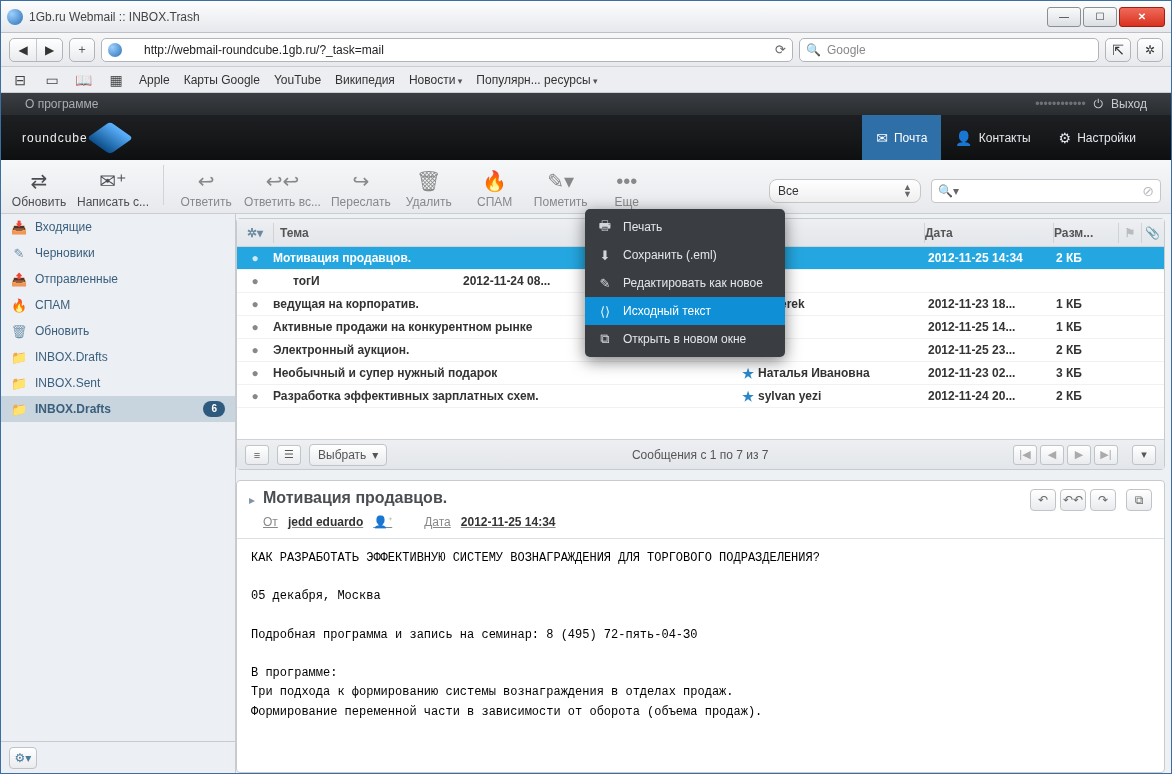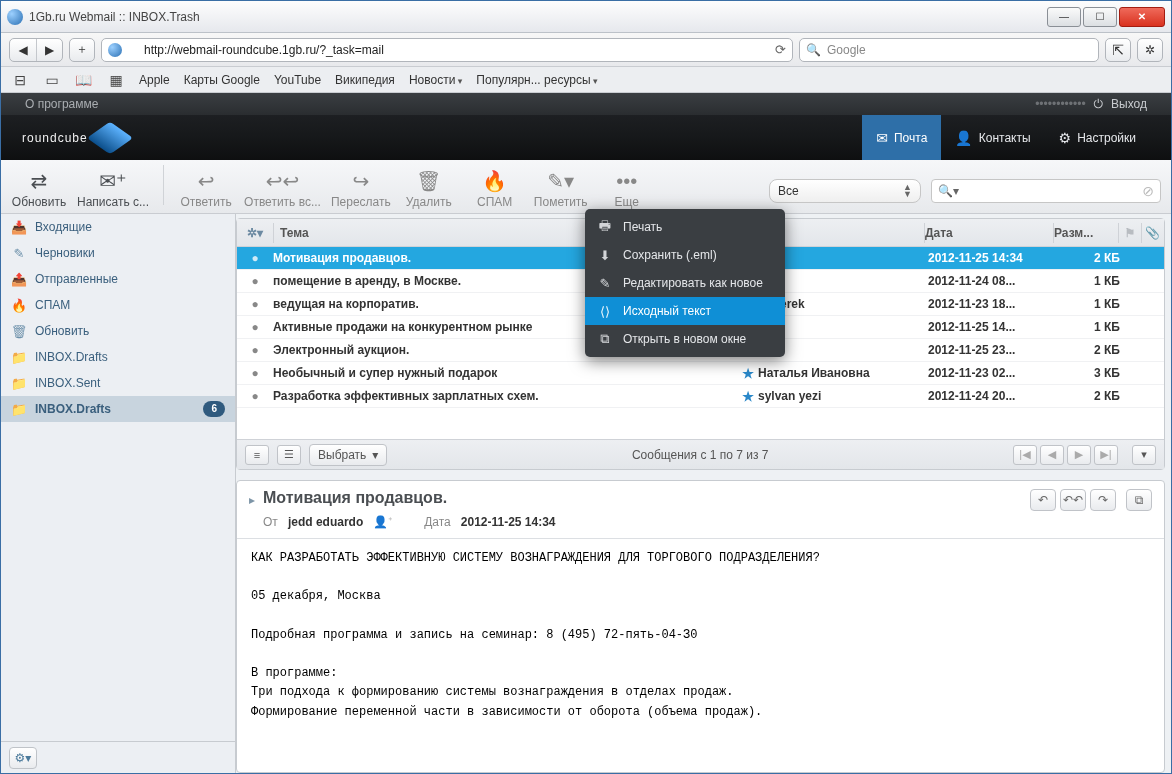--- a/index.html
+++ b/index.html
@@ -61,40 +61,40 @@
 .col-flag{width:22px;text-align:center;color:#b8bcc1;}
 .col-attach{width:22px;text-align:center;color:#8f949a;}
 .msg-row{height:23px;display:flex;align-items:center;border-bottom:1px solid #f0f1f3;color:#333;font-weight:bold;}
 .msg-row.selected{background:#24a7e0;color:#fff;}
 .msg-row .dot{width:36px;text-align:center;color:#888;}
 .msg-row.selected .dot{color:#cfeaf7;}
 .msg-row .subj{flex:1;white-space:nowrap;overflow:hidden;padding-right:6px;}
 .msg-row .star{width:20px;text-align:center;color:#2a88c9;font-size:13px;}
 .msg-row .from{width:170px;white-space:nowrap;overflow:hidden;}
 .msg-row .date{width:128px;}
-.msg-row .size{width:64px;text-align:right;}
+.msg-row .size{width:64px;text-align:left;}
 .msg-row .flag{width:22px;}
 .msg-row .attach{width:22px;}
 .list-footer{height:30px;margin-top:auto;background:linear-gradient(#edeff2,#e3e6ea);border-top:1px solid #cfd2d7;display:flex;align-items:center;padding:0 8px;gap:8px;color:#555;}
 .lf-btn{width:24px;height:20px;border:1px solid #c0c3c8;border-radius:3px;background:linear-gradient(#fff,#e9ebee);display:flex;align-items:center;justify-content:center;color:#555;font-size:11px;}
 .lf-select{height:22px;border:1px solid #c0c3c8;border-radius:4px;background:linear-gradient(#fff,#e9ebee);display:flex;align-items:center;padding:0 8px;gap:6px;}
 .lf-spacer{flex:1;text-align:center;}
 .pager{display:flex;gap:3px;}
 .pager .lf-btn{color:#aaa;}
 .context-menu{position:absolute;left:348px;top:-10px;width:200px;background:#3a3e42;border-radius:5px;box-shadow:0 4px 16px rgba(0,0,0,.5);padding:4px 0;z-index:50;}
 .ctx-item{height:28px;display:flex;align-items:center;gap:10px;padding:0 12px;color:#e4e6e9;font-size:12px;}
 .ctx-item.hover{background:#0f8fd6;color:#fff;}
 .ctx-icon{width:16px;text-align:center;opacity:.9;font-size:13px;}
 .splitter{height:10px;}
 .preview-panel{background:#fff;border:1px solid #c7cbd0;border-radius:4px;flex:1;display:flex;flex-direction:column;min-height:0;overflow:hidden;}
 .preview-header{padding:8px 12px;border-bottom:1px solid #dcdfe3;display:flex;align-items:flex-start;gap:8px;}
 .ph-toggle{color:#7d95a7;font-size:12px;padding-top:4px;}
 .ph-main{flex:1;}
 .ph-title{font-size:16px;font-weight:bold;color:#4a4e52;margin-bottom:6px;}
-.ph-meta{color:#888;font-size:12px;display:flex;gap:10px;align-items:center;}
+.ph-meta{color:#888;font-size:12px;display:flex;gap:10px;align-items:center;text-decoration:underline;}
 .ph-meta b{color:#333;font-weight:bold;}
 .ph-actions{display:flex;gap:4px;}
 .ph-btn{width:26px;height:22px;border:1px solid #c0c3c8;border-radius:4px;background:linear-gradient(#fff,#e9ebee);display:flex;align-items:center;justify-content:center;color:#666;font-size:12px;}
 .preview-body{flex:1;padding:10px 14px;font-family:"Courier New",monospace;font-size:12px;color:#000;line-height:1.6;overflow:auto;white-space:pre-wrap;}
 .statusbar{height:24px;background:linear-gradient(#f4f5f7,#e6e8eb);border-top:1px solid #c9ccd1;display:flex;align-items:center;padding:0 10px;color:#444;}
 </style>
 </head>
 <body>
 
 <div class="window">
@@ -286,21 +286,20 @@
               <span class="subj">Мотивация продавцов.</span>
               <span class="star"></span>
               <span class="from"></span>
               <span class="date">2012-11-25 14:34</span>
               <span class="size">2 КБ</span>
               <span class="flag"></span>
               <span class="attach"></span>
             </div>
             <div class="msg-row">
               <span class="dot">●</span>
-              <span class="subj">помещение в аренду, в Москве.</span>
               <span class="star"></span>
               <span class="from">тогИ</span>
               <span class="date">2012-11-24 08...</span>
               <span class="size">1 КБ</span>
               <span class="flag"></span>
               <span class="attach"></span>
             </div>
             <div class="msg-row">
               <span class="dot">●</span>
               <span class="subj">ведущая на корпоратив.</span>

